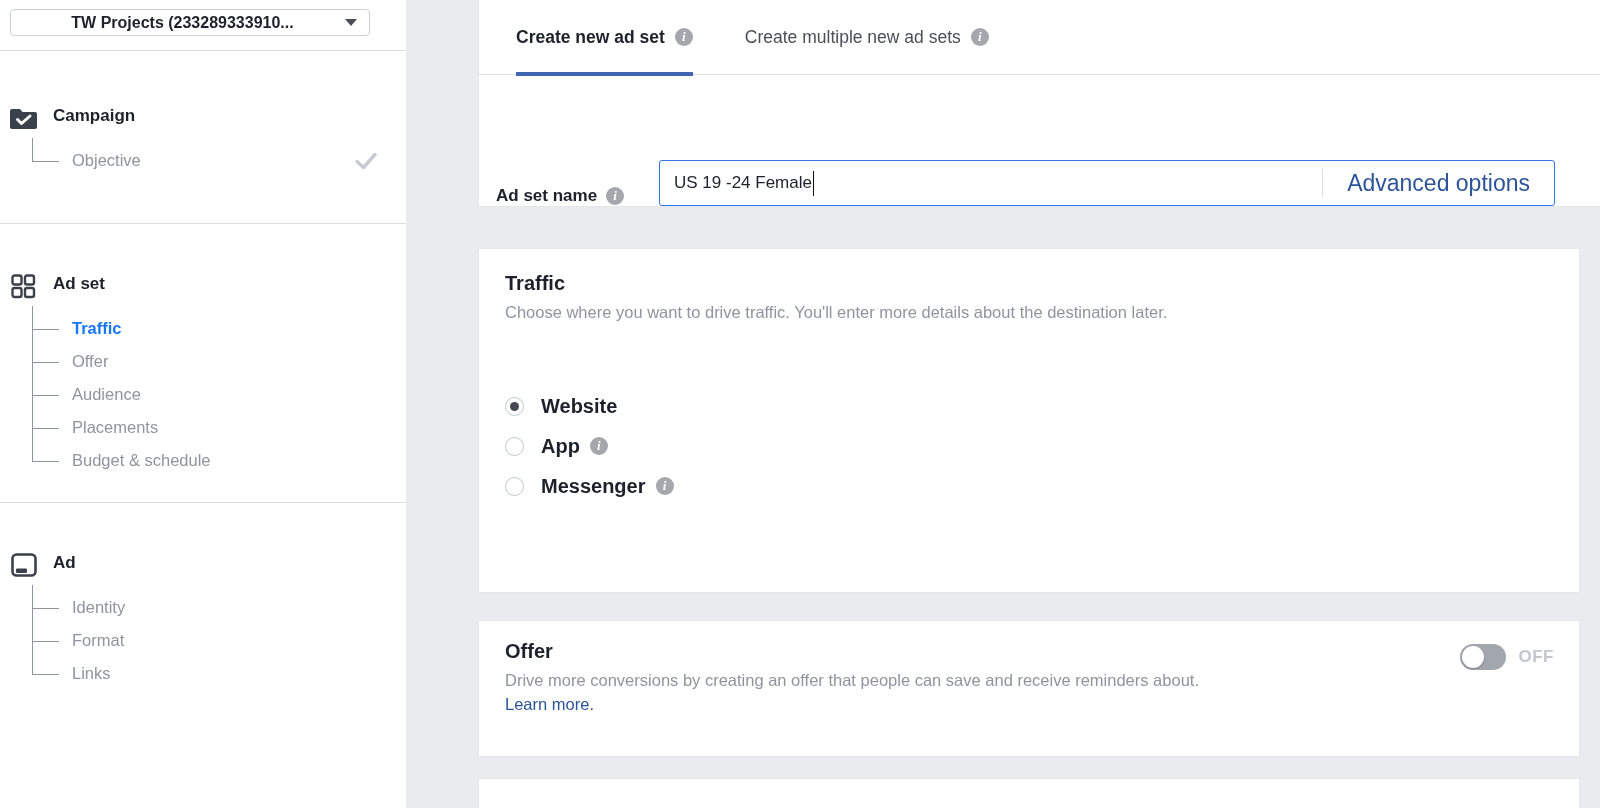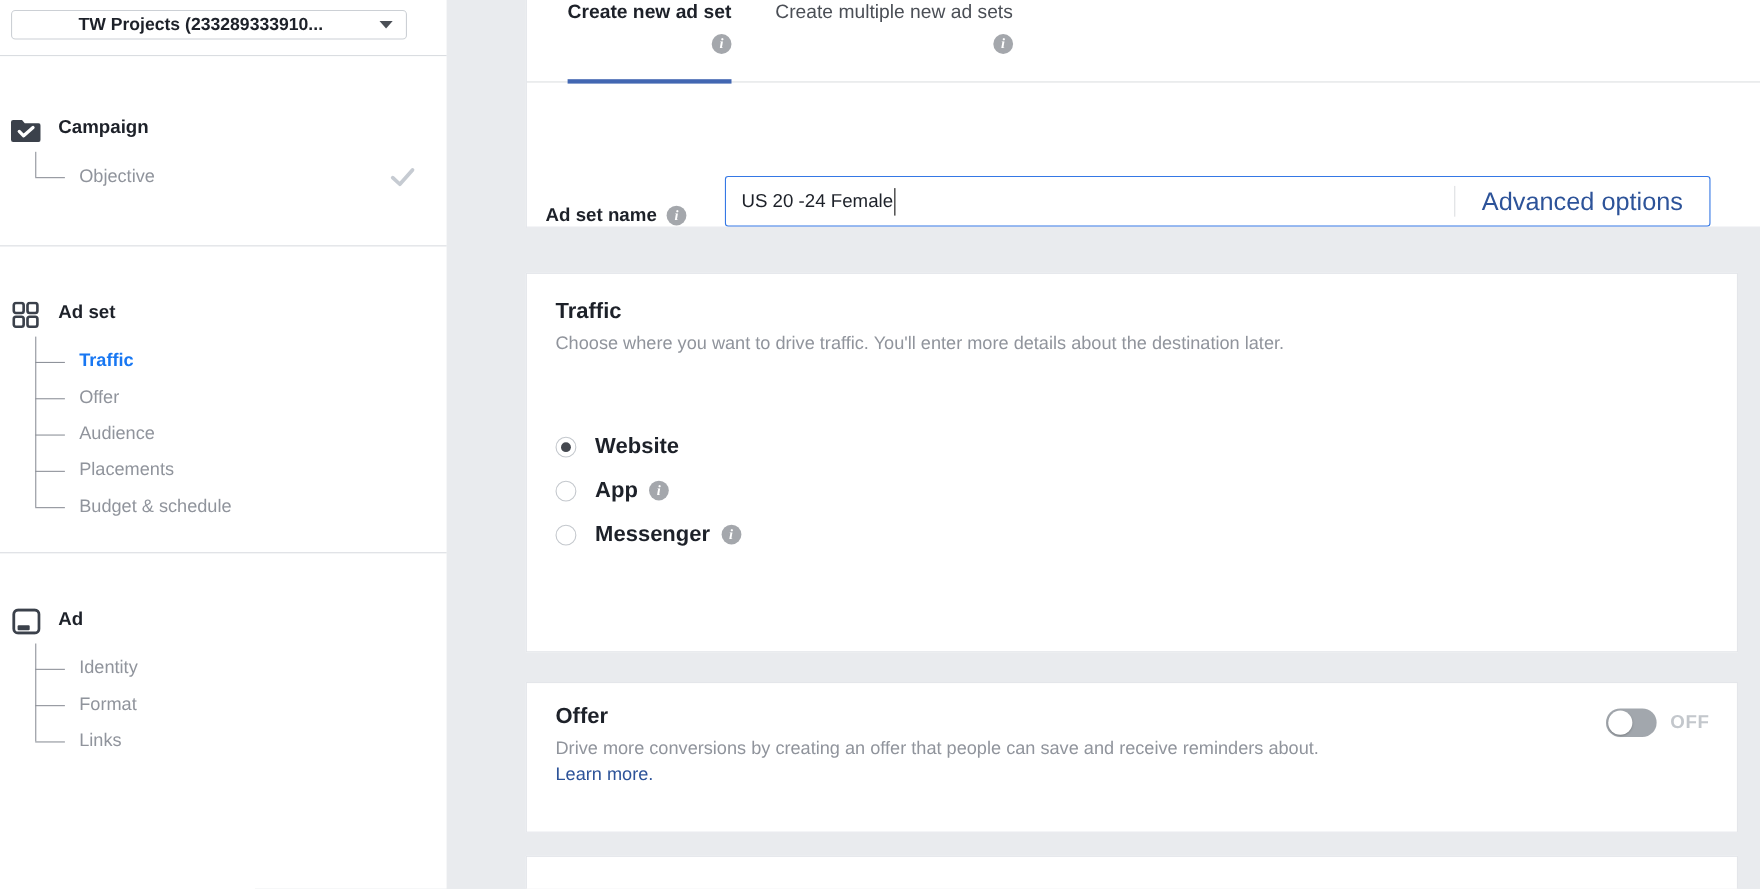--- a/index.html
+++ b/index.html
@@ -44,23 +44,23 @@
   .tree-item::before { content:""; position:absolute; left:-40px; top:50%; width:27px; height:1px; background:#8f939b; }
   .tree-item.active { color:#1877f2; font-weight:700; }
   .tree-item .check { position:absolute; right:28px; top:50%; margin-top:-10px; }
 
   
   .main { position:absolute; left:478px; top:0; right:0; height:808px; }
   .card { background:#fff; border:1px solid #e4e6ea; }
 
   .top-card { width:1122px; border-top:none; border-right:none; }
   .tab-row { height:75px; display:flex; align-items:center; border-bottom:1px solid #dddfe2; }
-  .tab { position:relative; height:75px; display:flex; align-items:flex-end; gap:10px; cursor:pointer;flex-direction:column; }
+  .tab { position:relative; height:75px; display:flex; align-items:center; gap:10px; cursor:pointer; }
   .tab.first { margin-left:37px; }
-  .tab.second { margin-left:40px; }
+  .tab.second { margin-left:52px; }
   .tab .tlabel { font-size:17.5px; }
   .tab.active .tlabel { font-weight:700; color:#1d2129; }
   .tab.inactive .tlabel { font-weight:400; color:#4b4f56; }
   .tab.active::after { content:""; position:absolute; left:0; right:0; bottom:-1px; height:4px; background:#4267b2; }
 
   .name-row { height:131px; display:flex; align-items:flex-end; padding:0 45px 0 17px; }
   .name-label-wrap { width:163px; display:flex; align-items:center; gap:9px; flex-shrink:0; }
   .name-label { font-size:17px; font-weight:700; }
   .name-field {
     flex:1; height:46px; border:1px solid #3578e5; border-radius:3px;
@@ -203,21 +203,21 @@
         <span class="tlabel">Create multiple new ad sets</span>
         <span class="info">i</span>
       </div>
     </div>
     <div class="name-row">
       <div class="name-label-wrap">
         <span class="name-label">Ad set name</span>
         <span class="info">i</span>
       </div>
       <div class="name-field">
-        <span class="name-text">US 20 -24 Female</span>
+        <span class="name-text">US 19 -24 Female</span>
         <span class="text-caret"></span>
         <span class="field-spacer"></span>
         <span class="field-divider"></span>
         <span class="advanced-link">Advanced options</span>
       </div>
     </div>
   </div>
 
   <div class="card traffic-card">
     <div class="sec-h">Traffic</div>

